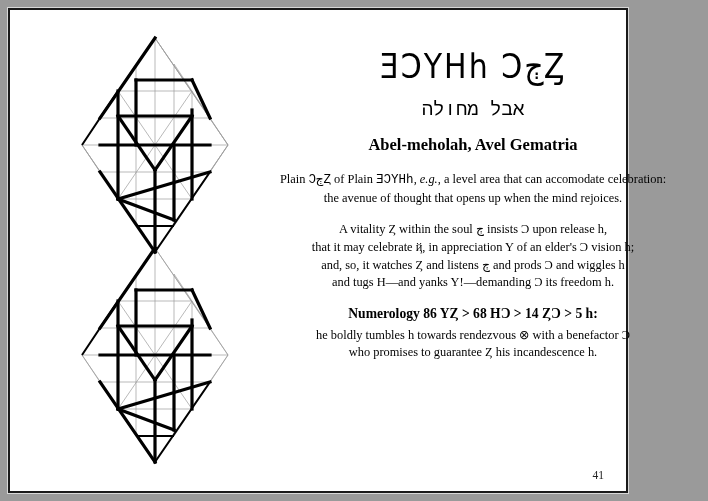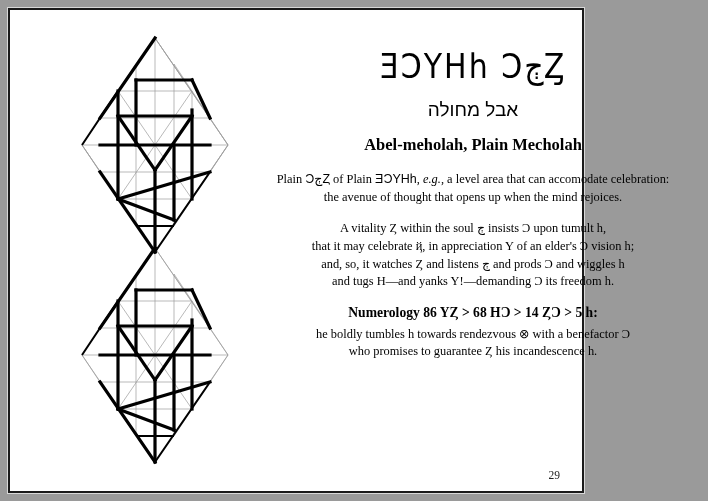--- a/index.html
+++ b/index.html
@@ -10,21 +10,21 @@
   body {
     width: 708px;
     height: 501px;
     overflow: hidden;
     font-family: "Liberation Serif", serif;
   }
   .page-frame {
     position: absolute;
     left: 8px;
     top: 8px;
-    width: 576px;
+    width: 620px;
     height: 485px;
     background: #ffffff;
     border: 2px solid #1a1a1a;
     box-sizing: border-box;
     box-shadow: 0 0 0 1px #d8d8d8;
   }
   .content {
     position: absolute;
     inset: 0;
   }
@@ -52,21 +52,21 @@
     font-family: "DejaVu Sans", sans-serif;
     font-size: 30px;
     letter-spacing: 2px;
     line-height: 1.1;
     margin-bottom: 18px;
     font-weight: 500;
     transform: scaleY(1.12);
     transform-origin: center top;
   }
   .hebrew {
-    font-family: Liberation Sans, sans-serif;
+    font-family: Liberation Mono, monospace;
     font-size: 19px;
     direction: rtl;
     margin-bottom: 14px;
     margin-top: 12px;
   }
   .translit {
     font-family: "Liberation Serif", serif;
     font-weight: bold;
     font-size: 16.5px;
     margin-bottom: 16px;
@@ -75,21 +75,21 @@
     font-size: 12.4px;
     line-height: 1.42;
     margin: 0 0 14px 0;
   }
   .section-head {
     font-size: 13.6px;
     font-weight: bold;
     margin: 0 0 5px 0;
   }
   .glyph {
-    font-family: Liberation Sans, sans-serif;
+    font-family: Liberation Mono, monospace;
     font-size: 12.5px;
   }
   .it { font-style: italic; }
   .blk { display: block; }
 
   .page-number {
     position: absolute;
     right: 22px;
     bottom: 10px;
     font-size: 11.5px;
@@ -204,39 +204,39 @@
         </g>
       </svg>
     </div>
 
     <div class="text-col">
 
       <div class="paleo-title">ƎƆYHһ ƆڄȤ</div>
 
       <div class="hebrew">אבל מחולה</div>
 
-      <div class="translit">Abel-meholah, Plain Mecholah</div>
+      <div class="translit">Abel-meholah, Avel Gematria</div>
 
       <p class="para">
         <span class="blk"><span>Plain </span><span class="glyph">ƆڄȤ</span><span> of Plain </span><span class="glyph">ƎƆYHһ</span><span>, </span><span class="it">e.g.</span><span>, a level area that can accomodate celebration:</span></span>
         <span class="blk">the avenue of thought that opens up when the mind rejoices.</span>
       </p>
 
       <p class="para">
-        <span class="blk">A vitality Ȥ within the soul ڄ insists Ɔ upon tumult һ,</span>
+        <span class="blk">A vitality Ȥ within the soul ڄ insists Ɔ upon release һ,</span>
         <span class="blk">that it may celebrate ҋ, in appreciation Y of an elder's Ɔ vision һ;</span>
         <span class="blk">and, so, it watches Ȥ and listens ڄ and prods Ɔ and wiggles һ</span>
         <span class="blk">and tugs H—and yanks Y!—demanding Ɔ its freedom һ.</span>
       </p>
 
 
       <div class="section-head">Numerology 86 YȤ &gt;  68 HƆ &gt;  14 ȤƆ &gt; 5 һ:</div>
       <p class="para">
         <span class="blk">he boldly tumbles һ towards rendezvous ⊗ with a benefactor Ɔ</span>
         <span class="blk">who promises to guarantee Ȥ his incandescence һ.</span>
       </p>
 
     </div>
 
-    <div class="page-number">29</div>
+    <div class="page-number">41</div>
 
   </div>
 </div>
 
 </body></html>

